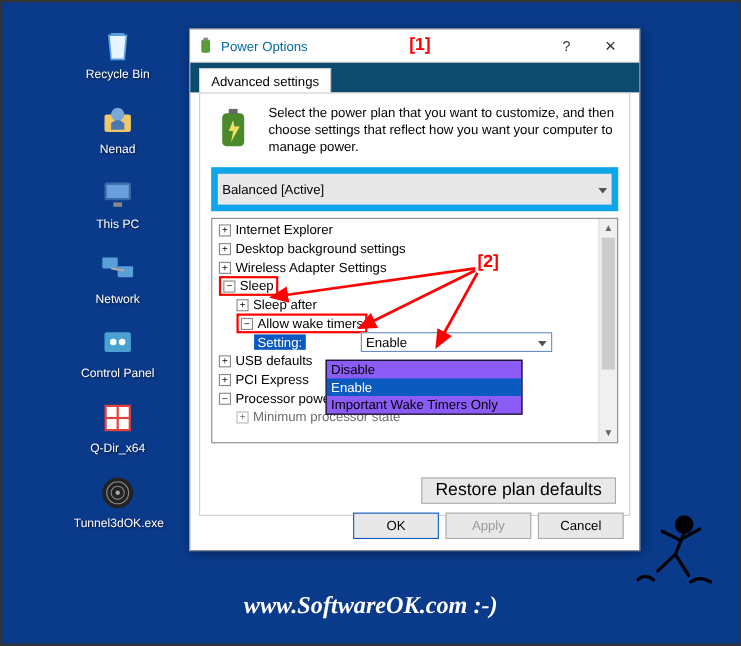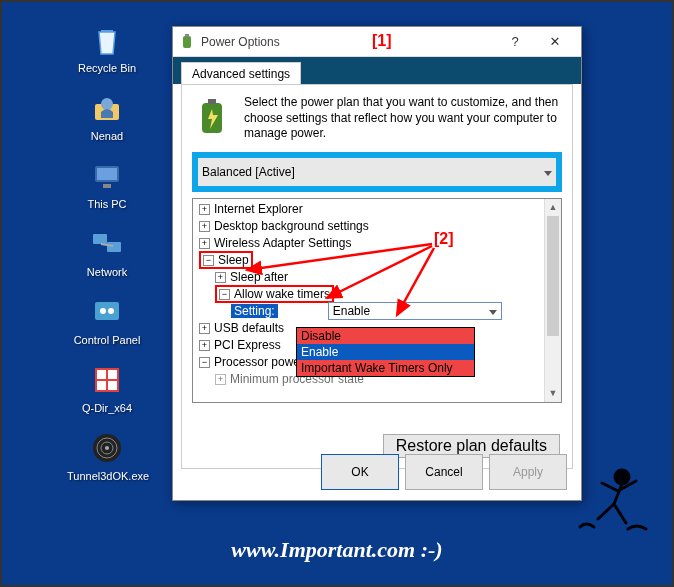--- a/index.html
+++ b/index.html
@@ -47,21 +47,21 @@
       height: 30px;
       background: #fff;
       display: flex;
       align-items: center;
       padding: 0 6px;
       border-bottom: 1px solid #ddd;
     }
     .titlebar .title-icon {
       width: 16px; height: 16px; margin-right: 6px;
     }
-    .titlebar .title-text { flex: 0 0 auto; color: #404040; font-size: 12px; }
+    .titlebar .title-text { flex: 0 0 auto; color: #0369a1; font-size: 12px; }
     .titlebar .spacer { flex: 1; }
     .titlebar .win-btn {
       width: 40px; height: 28px;
       display: flex; align-items: center; justify-content: center;
       font-size: 13px; color: #333;
     }
     .annotation-1 {
       position: absolute;
       left: 370px; top: 30px;
       color: #ff0000;
@@ -178,21 +178,21 @@
       align-items: center;
       justify-content: space-between;
       background: #fff;
     }
     .dropdown-list {
       position: absolute;
       left: 103px;
       top: 128px;
       width: 179px;
       border: 1px solid #000;
-      background: #ef4444;
+      background: #8b5cf6;
       z-index: 50;
     }
     .dropdown-item {
       padding: 1px 4px;
       font-size: 12px;
     }
     .dropdown-item.selected {
       background: #0a5ac0;
       color: #fff;
     }
@@ -226,21 +226,21 @@
       font-size: 16px;
     }
     .dialog-buttons {
       position: absolute;
       right: 14px;
       bottom: 10px;
       display: flex;
       gap: 6px;
     }
     .dlg-btn {
-      width: 78px; height: 36px;
+      width: 78px; height: 24px;
       border: 1px solid #aaa;
       background: #e8e8e8;
       font-size: 12px;
       display: flex; align-items: center; justify-content: center;
     }
     .dlg-btn.primary { border: 1px solid #0a5ac0; }
     .dlg-btn.disabled { color: #999; }
     
     .arrow-svg {
       position: absolute;
@@ -473,31 +473,31 @@
         <div class="scroll-thumb"></div>
         <div class="scroll-btn" style="position:absolute;bottom:0;width:100%;">▼</div>
       </div>
     </div>
 
     <button class="restore-btn">Restore plan defaults</button>
   </div>
 
   <div class="dialog-buttons">
     <div class="dlg-btn primary">OK</div>
+    <div class="dlg-btn disabled">Apply</div>
     <div class="dlg-btn">Cancel</div>
-    <div class="dlg-btn disabled">Apply</div>
   </div>
 </div>
 
 <svg class="watermark-figure" viewBox="0 0 80 80">
   <g stroke="#000" stroke-width="3" fill="none" stroke-linecap="round">
     <circle cx="48" cy="18" r="7" fill="#000"></circle>
     <line x1="48" y1="25" x2="40" y2="45"></line>
     <line x1="40" y1="45" x2="24" y2="60"></line>
     <line x1="40" y1="45" x2="52" y2="64"></line>
     <line x1="44" y1="32" x2="28" y2="24"></line>
     <line x1="44" y1="32" x2="62" y2="22"></line>
     <path d="M6 68 Q12 62 20 68"></path>
     <path d="M54 70 Q62 64 72 70"></path>
   </g>
 </svg>
 
-<div class="footer-text">www.Important.com :-)</div>
+<div class="footer-text">www.SoftwareOK.com :-)</div>
 
 </body></html>

